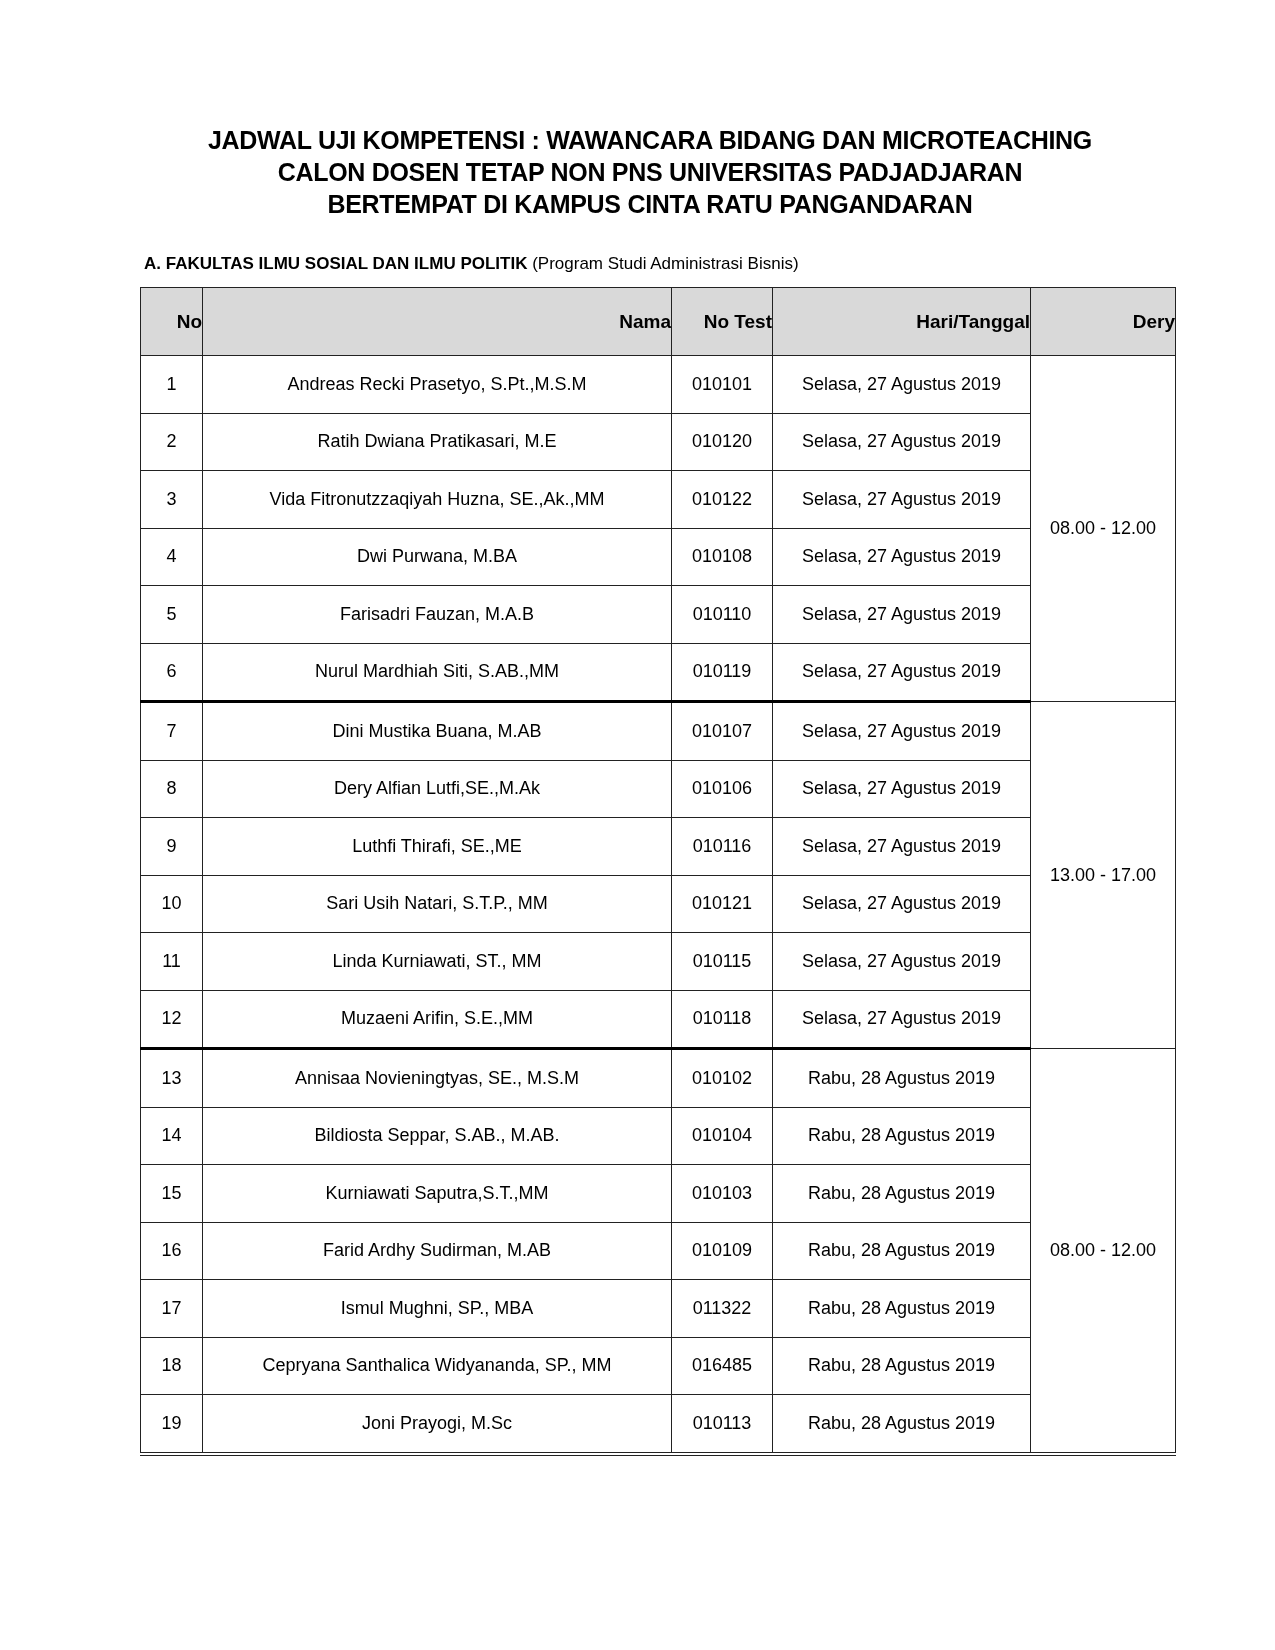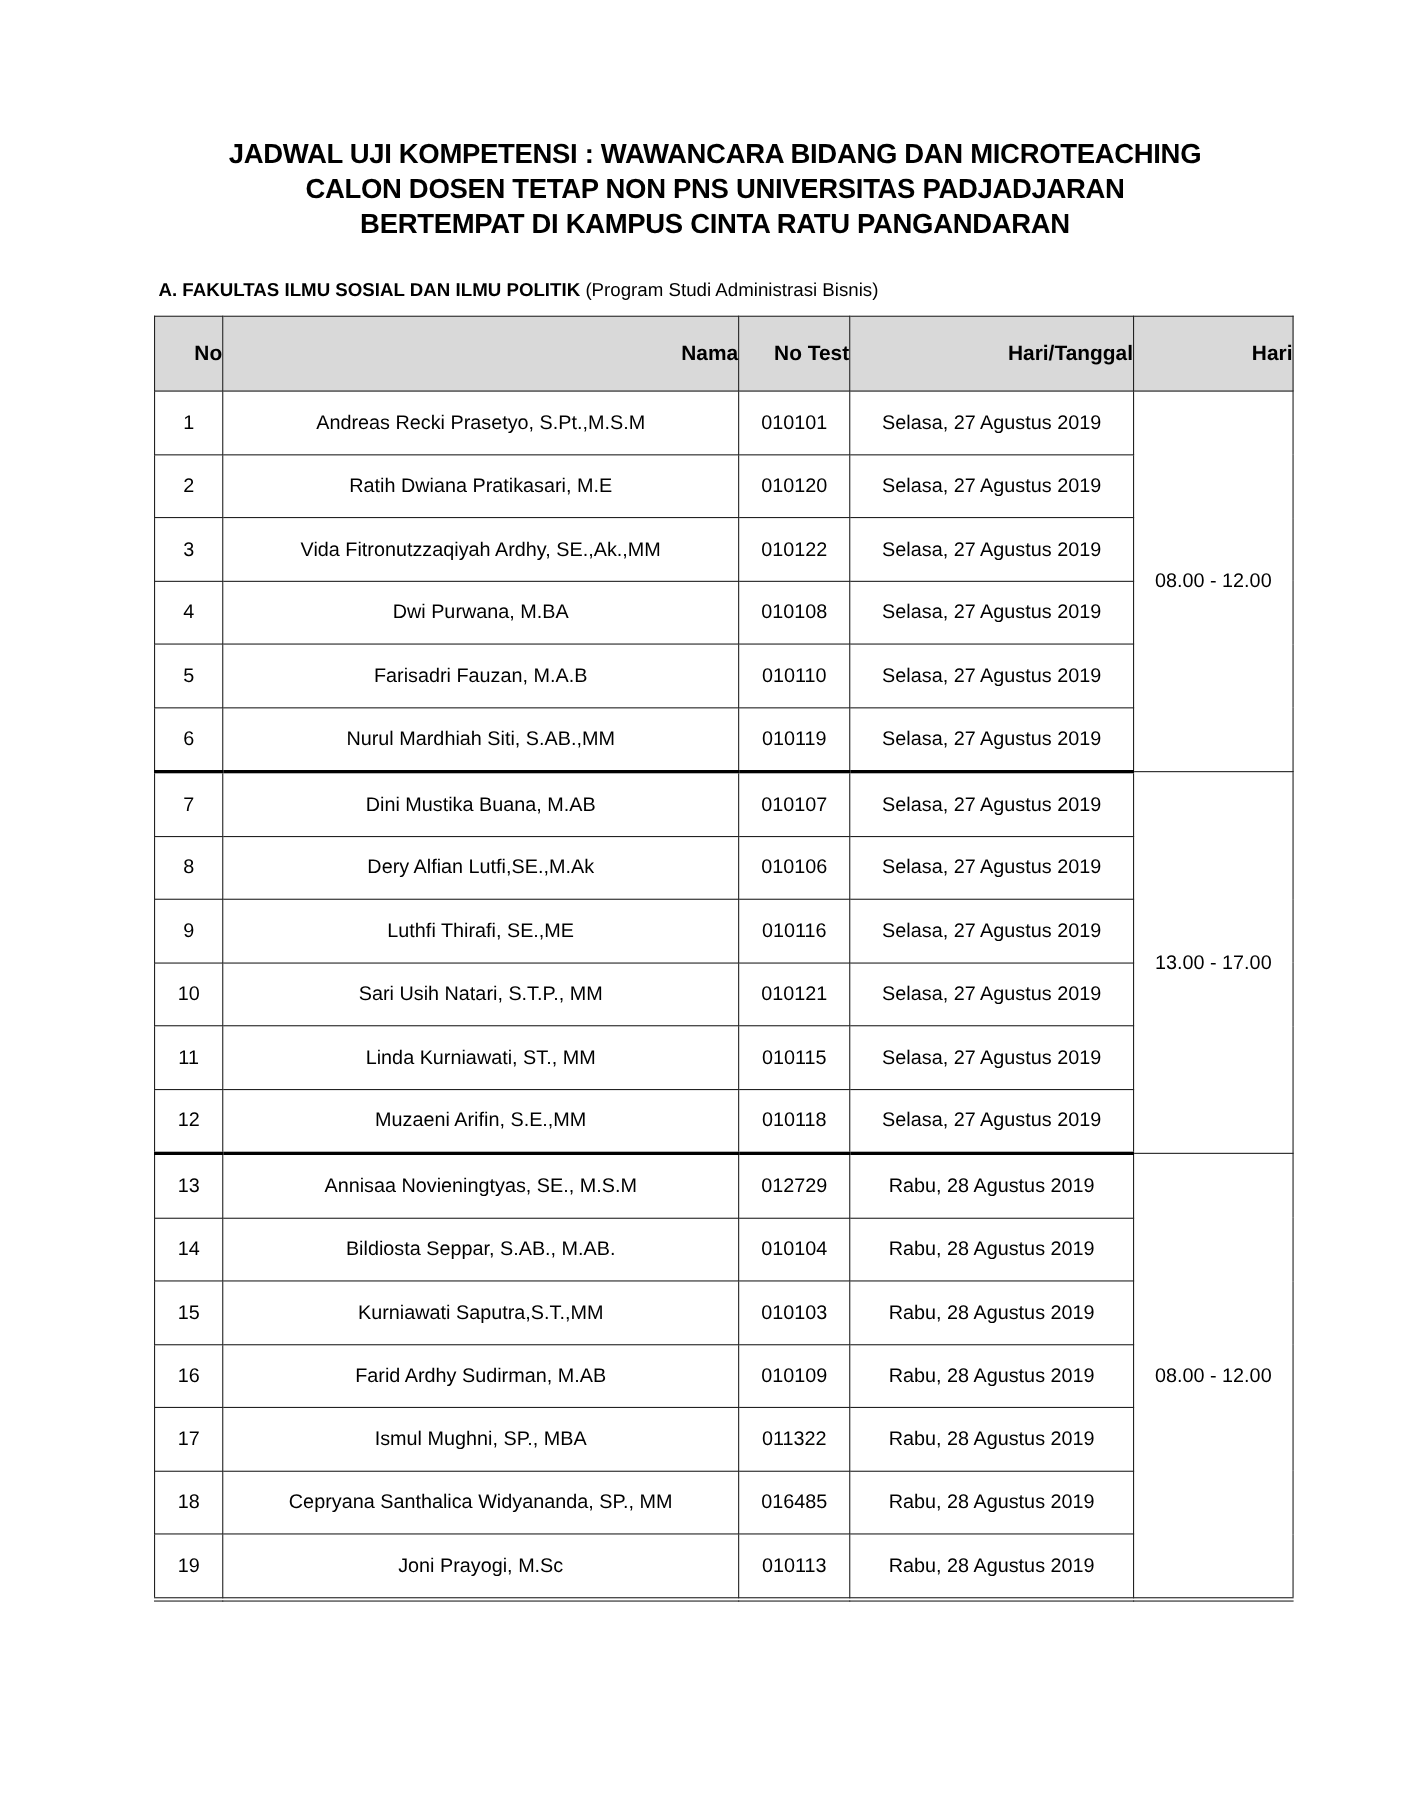--- a/index.html
+++ b/index.html
@@ -43,40 +43,40 @@
       <col class="c-test">
       <col class="c-date">
       <col class="c-sesi">
   </colgroup>
   <thead>
     <tr>
       <th>No</th>
       <th>Nama</th>
       <th>No Test</th>
       <th>Hari/Tanggal</th>
-      <th>Hari</th>
+      <th>Dery</th>
     </tr>
   </thead>
   <tbody id="tbody">
       <tr>
         <td>1</td>
         <td class="nama">Andreas Recki Prasetyo, S.Pt.,M.S.M</td>
         <td>010101</td>
         <td>Selasa, 27 Agustus 2019</td>
         <td class="sesi" rowspan="6">08.00 - 12.00</td>
       </tr>
       <tr>
         <td>2</td>
         <td class="nama">Ratih Dwiana Pratikasari, M.E</td>
         <td>010120</td>
         <td>Selasa, 27 Agustus 2019</td>
       </tr>
       <tr>
         <td>3</td>
-        <td class="nama">Vida Fitronutzzaqiyah Ardhy, SE.,Ak.,MM</td>
+        <td class="nama">Vida Fitronutzzaqiyah Huzna, SE.,Ak.,MM</td>
         <td>010122</td>
         <td>Selasa, 27 Agustus 2019</td>
       </tr>
       <tr>
         <td>4</td>
         <td class="nama">Dwi Purwana, M.BA</td>
         <td>010108</td>
         <td>Selasa, 27 Agustus 2019</td>
       </tr>
       <tr>
@@ -124,21 +124,21 @@
       </tr>
       <tr class="group-end">
         <td>12</td>
         <td class="nama">Muzaeni Arifin, S.E.,MM</td>
         <td>010118</td>
         <td>Selasa, 27 Agustus 2019</td>
       </tr>
       <tr>
         <td>13</td>
         <td class="nama">Annisaa Novieningtyas, SE., M.S.M</td>
-        <td>012729</td>
+        <td>010102</td>
         <td>Rabu, 28 Agustus 2019</td>
         <td rowspan="7">08.00 - 12.00</td>
       </tr>
       <tr>
         <td>14</td>
         <td class="nama">Bildiosta Seppar, S.AB., M.AB.</td>
         <td>010104</td>
         <td>Rabu, 28 Agustus 2019</td>
       </tr>
       <tr>

